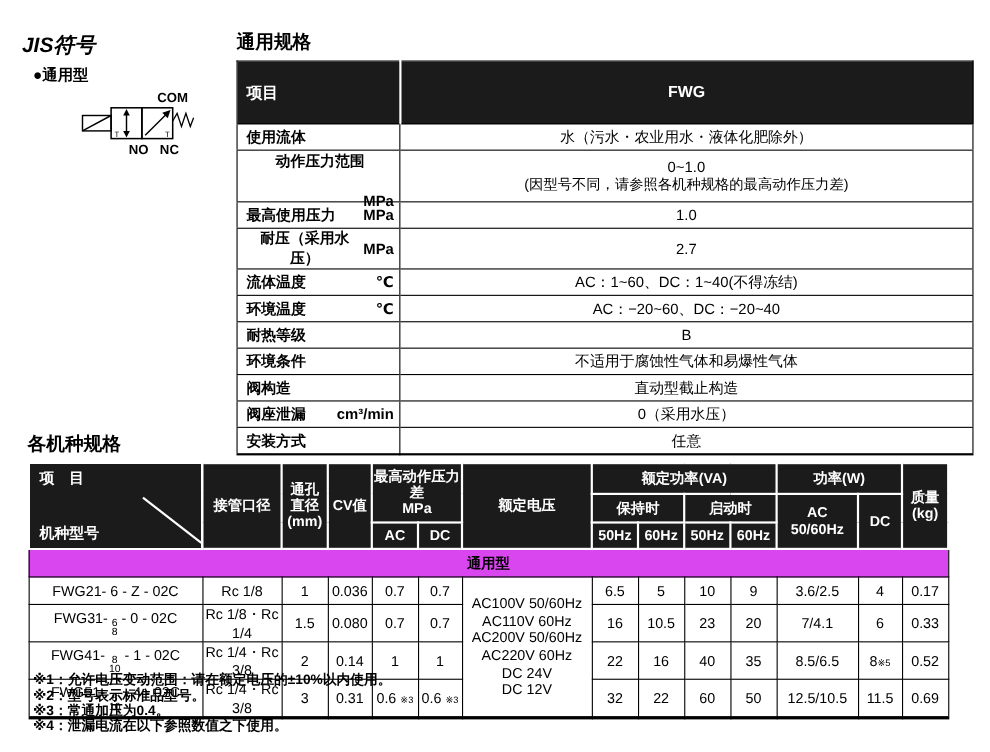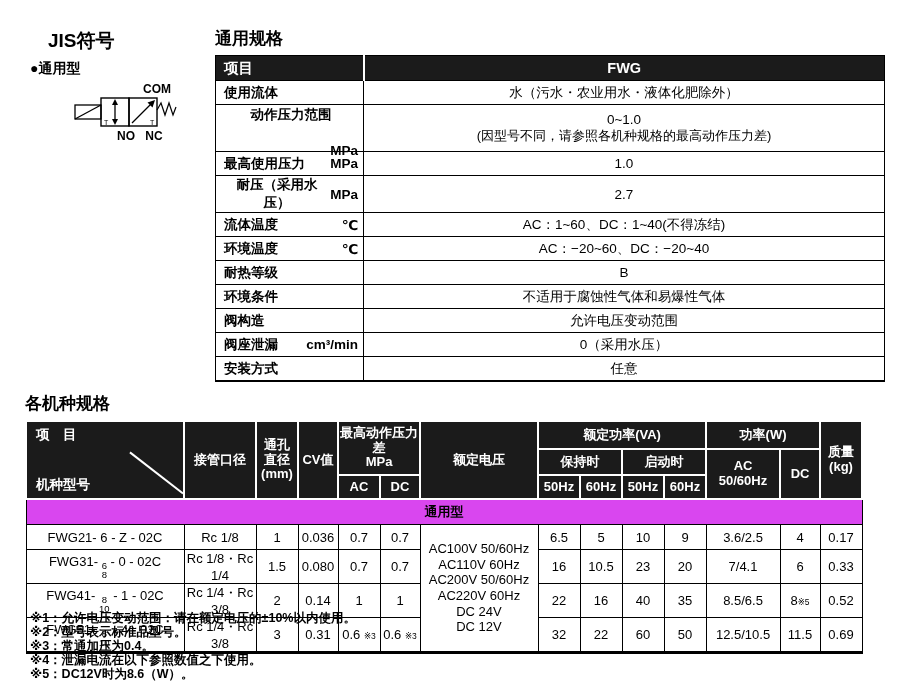--- a/index.html
+++ b/index.html
@@ -4,32 +4,32 @@
 <style>
   html,body{margin:0;padding:0;}
   body{
     width:900px;height:684px;position:relative;background:#ffffff;color:#000;
     font-family:"Liberation Sans","DejaVu Sans",sans-serif;
     -webkit-font-smoothing:antialiased;
   }
   .abs{position:absolute;}
 
   
-  .jis-title{left:48px;top:28px;font-size:19px;font-weight:bold;}
+  .jis-title{left:20px;top:28px;font-size:19px;font-weight:bold;font-style:italic;}
   .jis-sub{left:30px;top:60px;font-size:14px;font-weight:bold;}
   .valve-svg{left:70px;top:82px;}
 
   
   .sec-title{font-size:17px;font-weight:bold;margin:0 0 5px 0;}
 
   
   .general-wrap{left:215px;top:27px;width:670px;}
   table.general{border-collapse:collapse;table-layout:fixed;width:670px;
     border:1px solid #000;border-bottom:2.5px solid #000;}
-  table.general th{background:#1b1b1b;color:#fff;height:24px;font-size:14.5px;font-weight:bold;padding:0;}
+  table.general th{background:#1b1b1b;color:#fff;height:24px;font-size:14.5px;font-weight:bold;padding:16px;}
   table.general th.item{text-align:left;padding-left:8px;border-right:2px solid #fff;}
   table.general td{border-top:1.5px solid #000;font-size:13.5px;height:23px;padding:0;}
   td.lbl{border-right:1.5px solid #000;font-weight:bold;text-align:center;}
   .lblflex{display:flex;justify-content:space-between;align-items:center;padding:0 5px 0 8px;}
   .lblcol{display:flex;flex-direction:column;justify-content:space-between;height:44px;padding:1px 5px 1px 8px;gap:19px;}
   .lblcol .u{align-self:flex-end;}
   td.val{text-align:center;}
   tr.dbl td{height:46px;}
   .val2{font-size:13px;}
 
@@ -184,21 +184,21 @@
           </td>
       <td class="val">不适用于腐蚀性气体和易爆性气体</td>
     </tr>
     <tr>
       <td class="lbl">
             <div class="lblflex">
         <span>阀构造</span>
         <span class="u"></span>
             </div>
           </td>
-      <td class="val">允许电压变动范围</td>
+      <td class="val">直动型截止构造</td>
     </tr>
     <tr>
       <td class="lbl">
             <div class="lblflex">
         <span>阀座泄漏</span>
         <span class="u">cm³/min</span>
             </div>
           </td>
       <td class="val">0（采用水压）</td>
     </tr>
@@ -374,14 +374,13 @@
       </tr>
     </tbody>
   </table>
 </div>
 
 <div class="abs notes">
   <div>※1：允许电压变动范围：请在额定电压的±10%以内使用。</div>
   <div>※2：型号表示标准品型号。</div>
   <div>※3：常通加压为0.4。</div>
   <div>※4：泄漏电流在以下参照数值之下使用。</div>
-  <div>※5：DC12V时为8.6（W）。</div>
 </div>
 
 </body></html>

